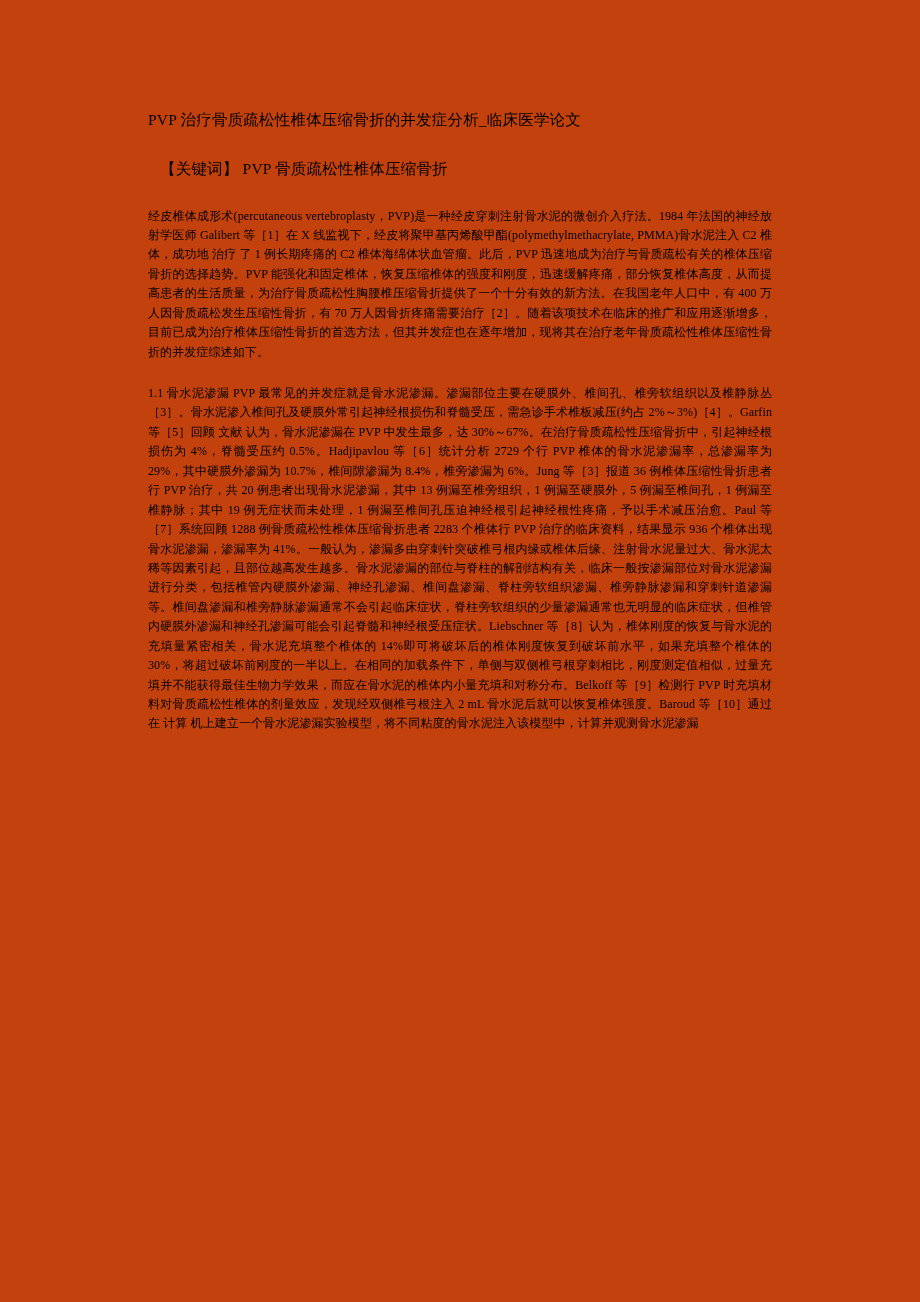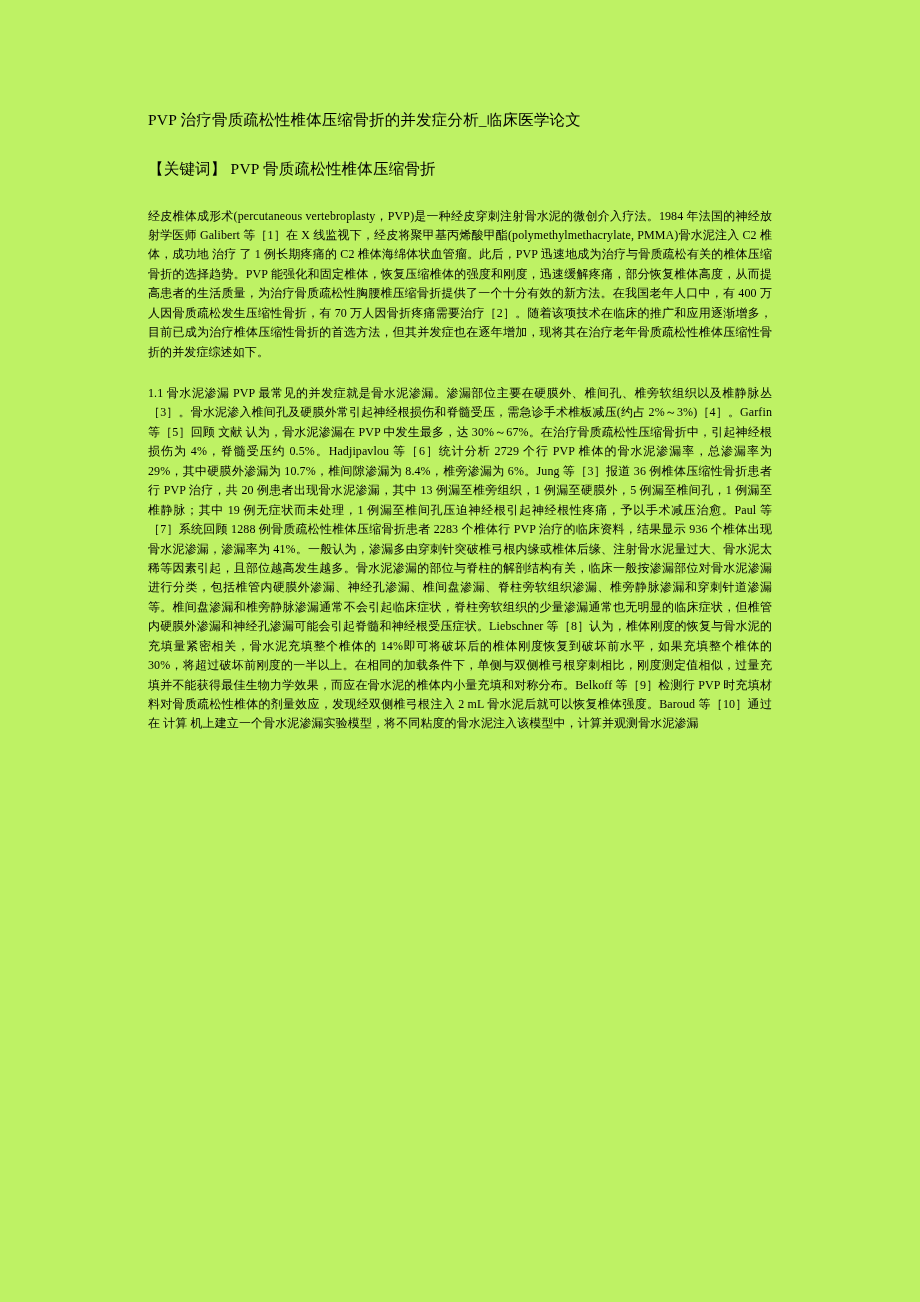--- a/index.html
+++ b/index.html
@@ -12,32 +12,32 @@
     height: 1302px;
     font-family: "Liberation Serif", "DejaVu Serif", serif;
     color: #000000;
   }
   .page {
     position: relative;
     width: 920px;
     height: 1302px;
     box-sizing: border-box;
     padding: 108px 148px 40px 148px;
-    background: #bef264;
+    background: #c2410c;
   }
   .doc-title {
     font-size: 15.5px;
     line-height: 1.5;
     margin: 0 0 26px 0;
     letter-spacing: 0.2px;
   }
   .keywords {
     font-size: 15.5px;
     line-height: 1.5;
-    margin: 0 0 26px 0;
+    margin: 0 0 26px 12px;
     letter-spacing: 0.2px;
   }
   .para {
     font-size: 12px;
     line-height: 1.62;
     margin: 0 0 22px 0;
     text-align: justify;
     text-justify: inter-ideograph;
     letter-spacing: 0.1px;
   }

